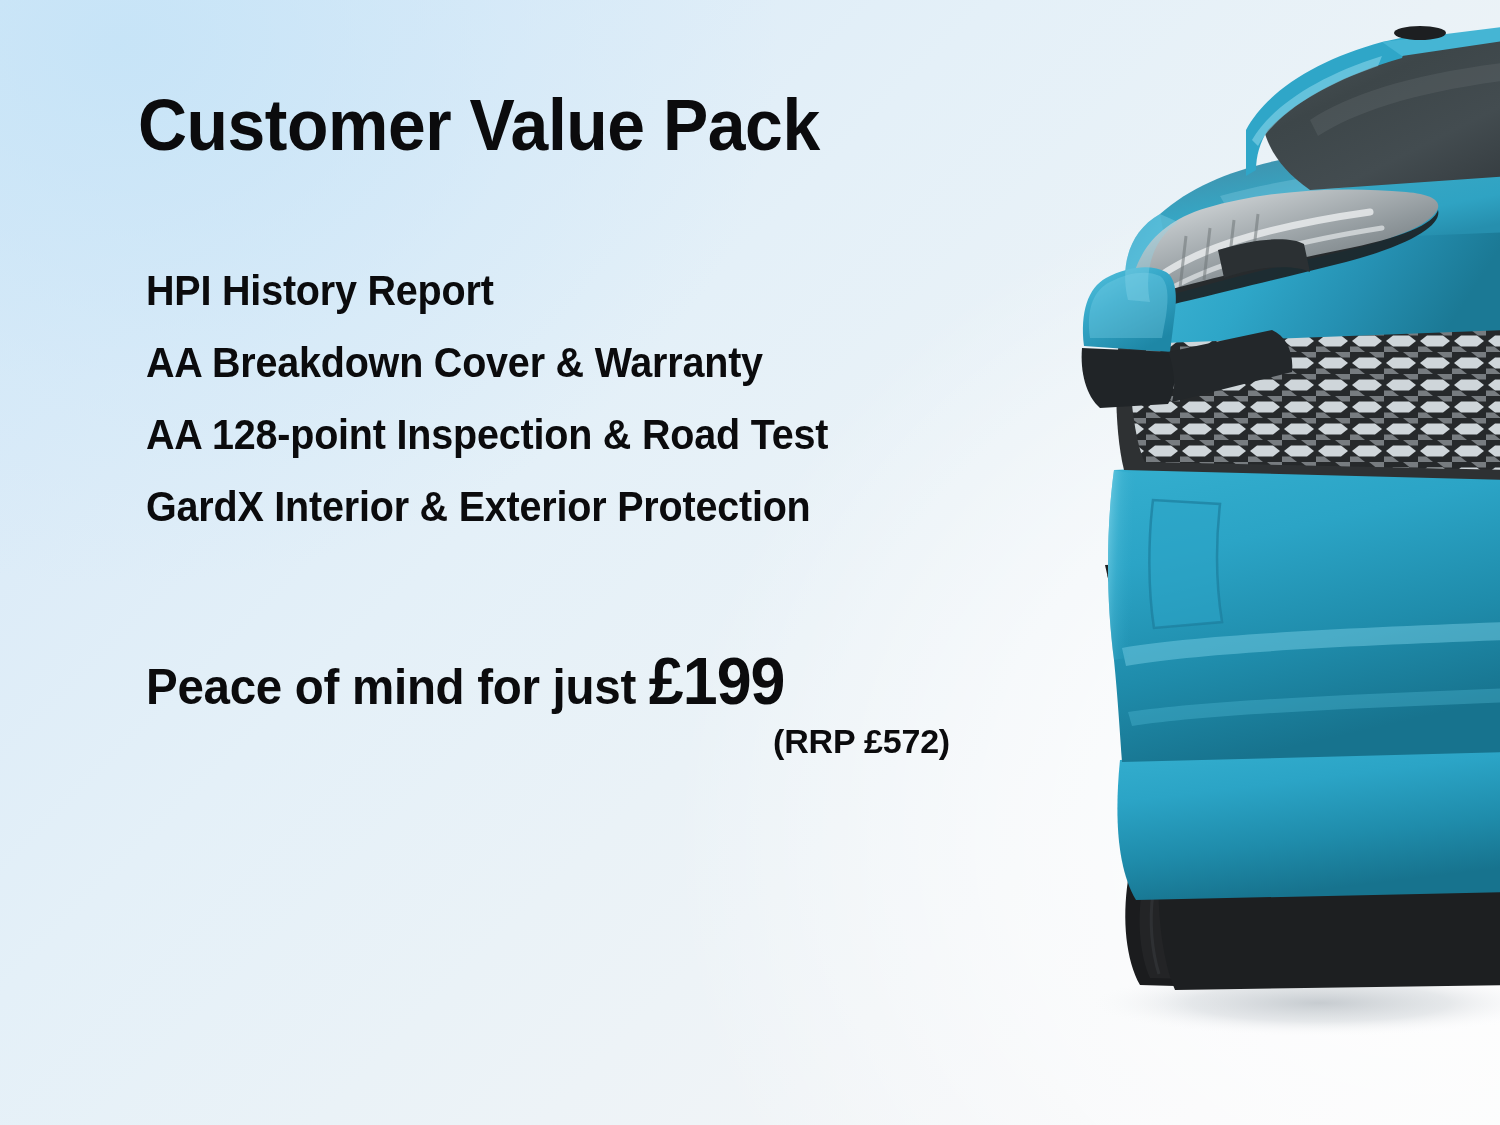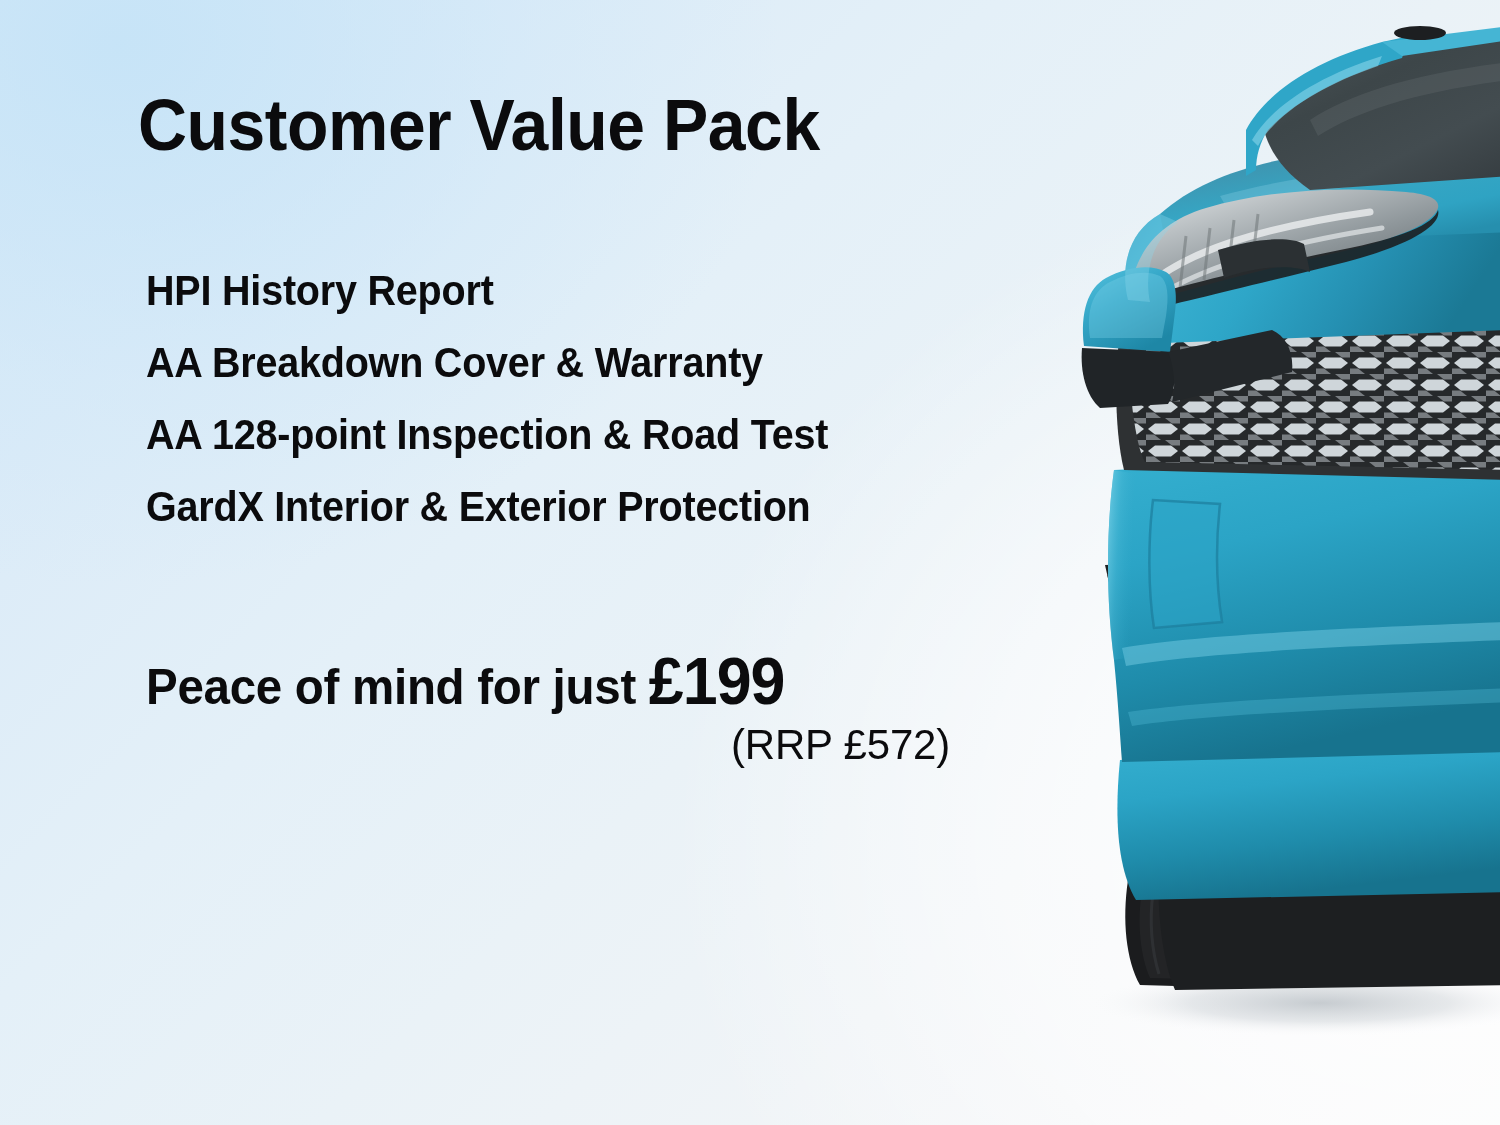--- a/index.html
+++ b/index.html
@@ -101,23 +101,23 @@
     transform-origin: left center;
   }
   .price-amount {
     font-size: 66px;
     font-weight: 700;
     letter-spacing: -1px;
     vertical-align: baseline;
   }
   .price-rrp {
     margin: 10px 0 0 0;
-    font-size: 42px;
+    font-size: 34px;
     line-height: 1.0;
-    font-weight: 400;
+    font-weight: 700;
     color: #0b0b0d;
     text-align: right;
     padding-right: 8px;
     letter-spacing: -0.2px;
   }
 
   
   .van {
     position: absolute;
     left: 1010px;

